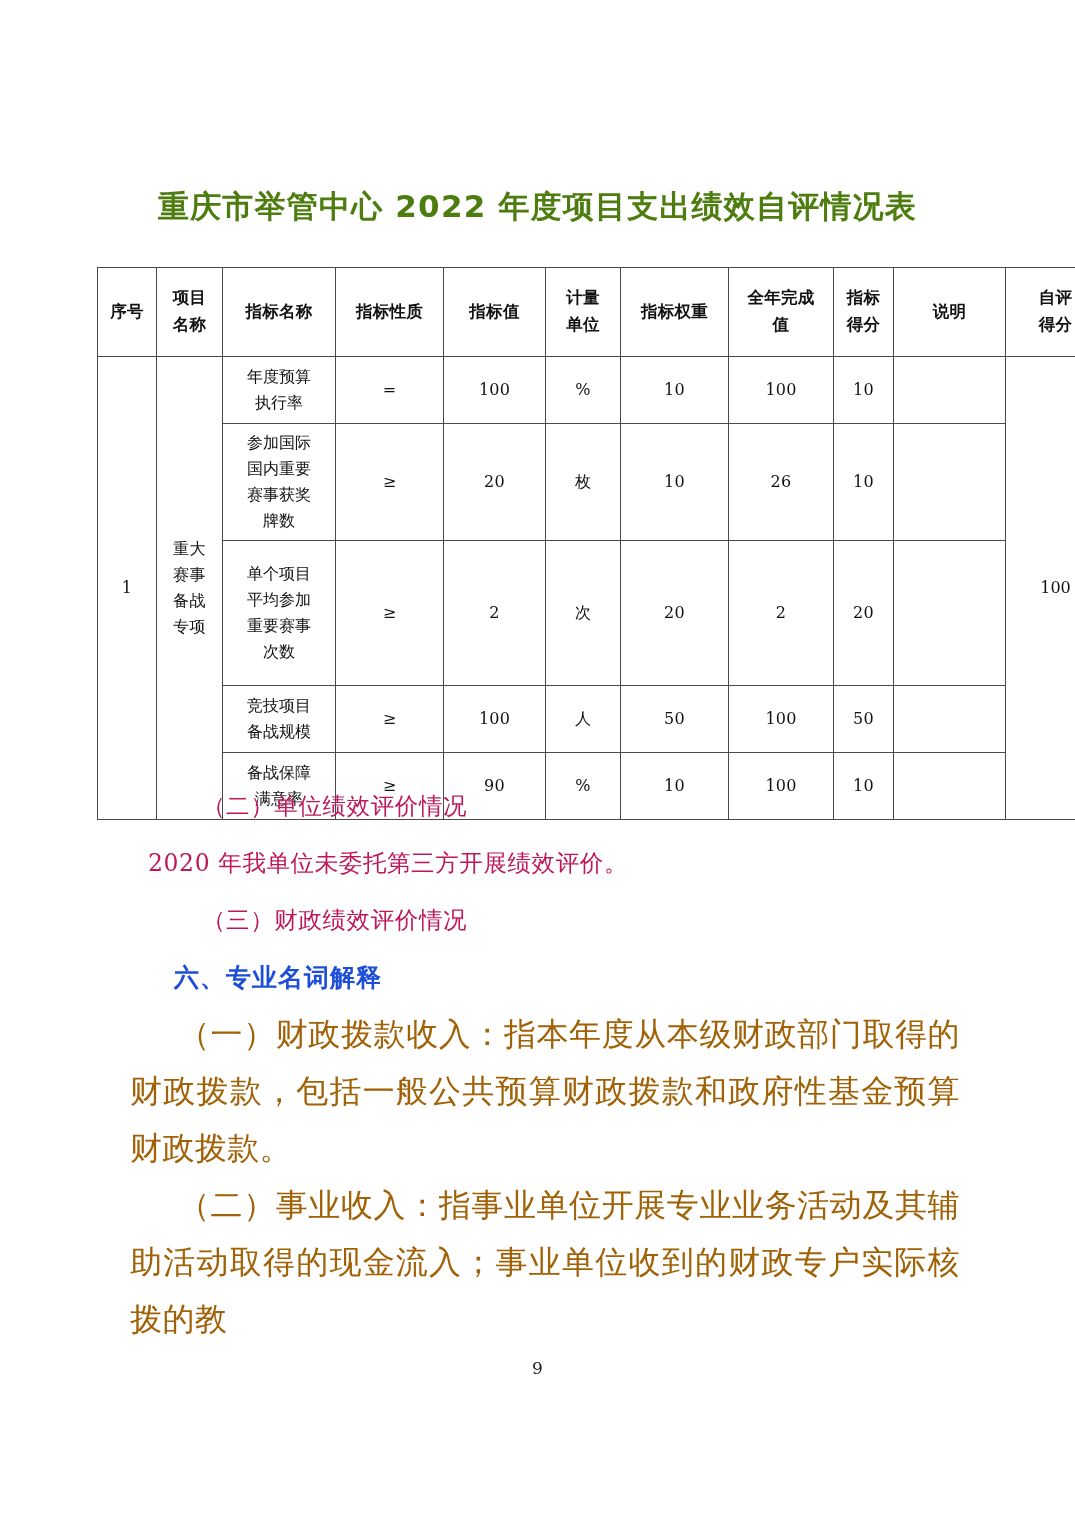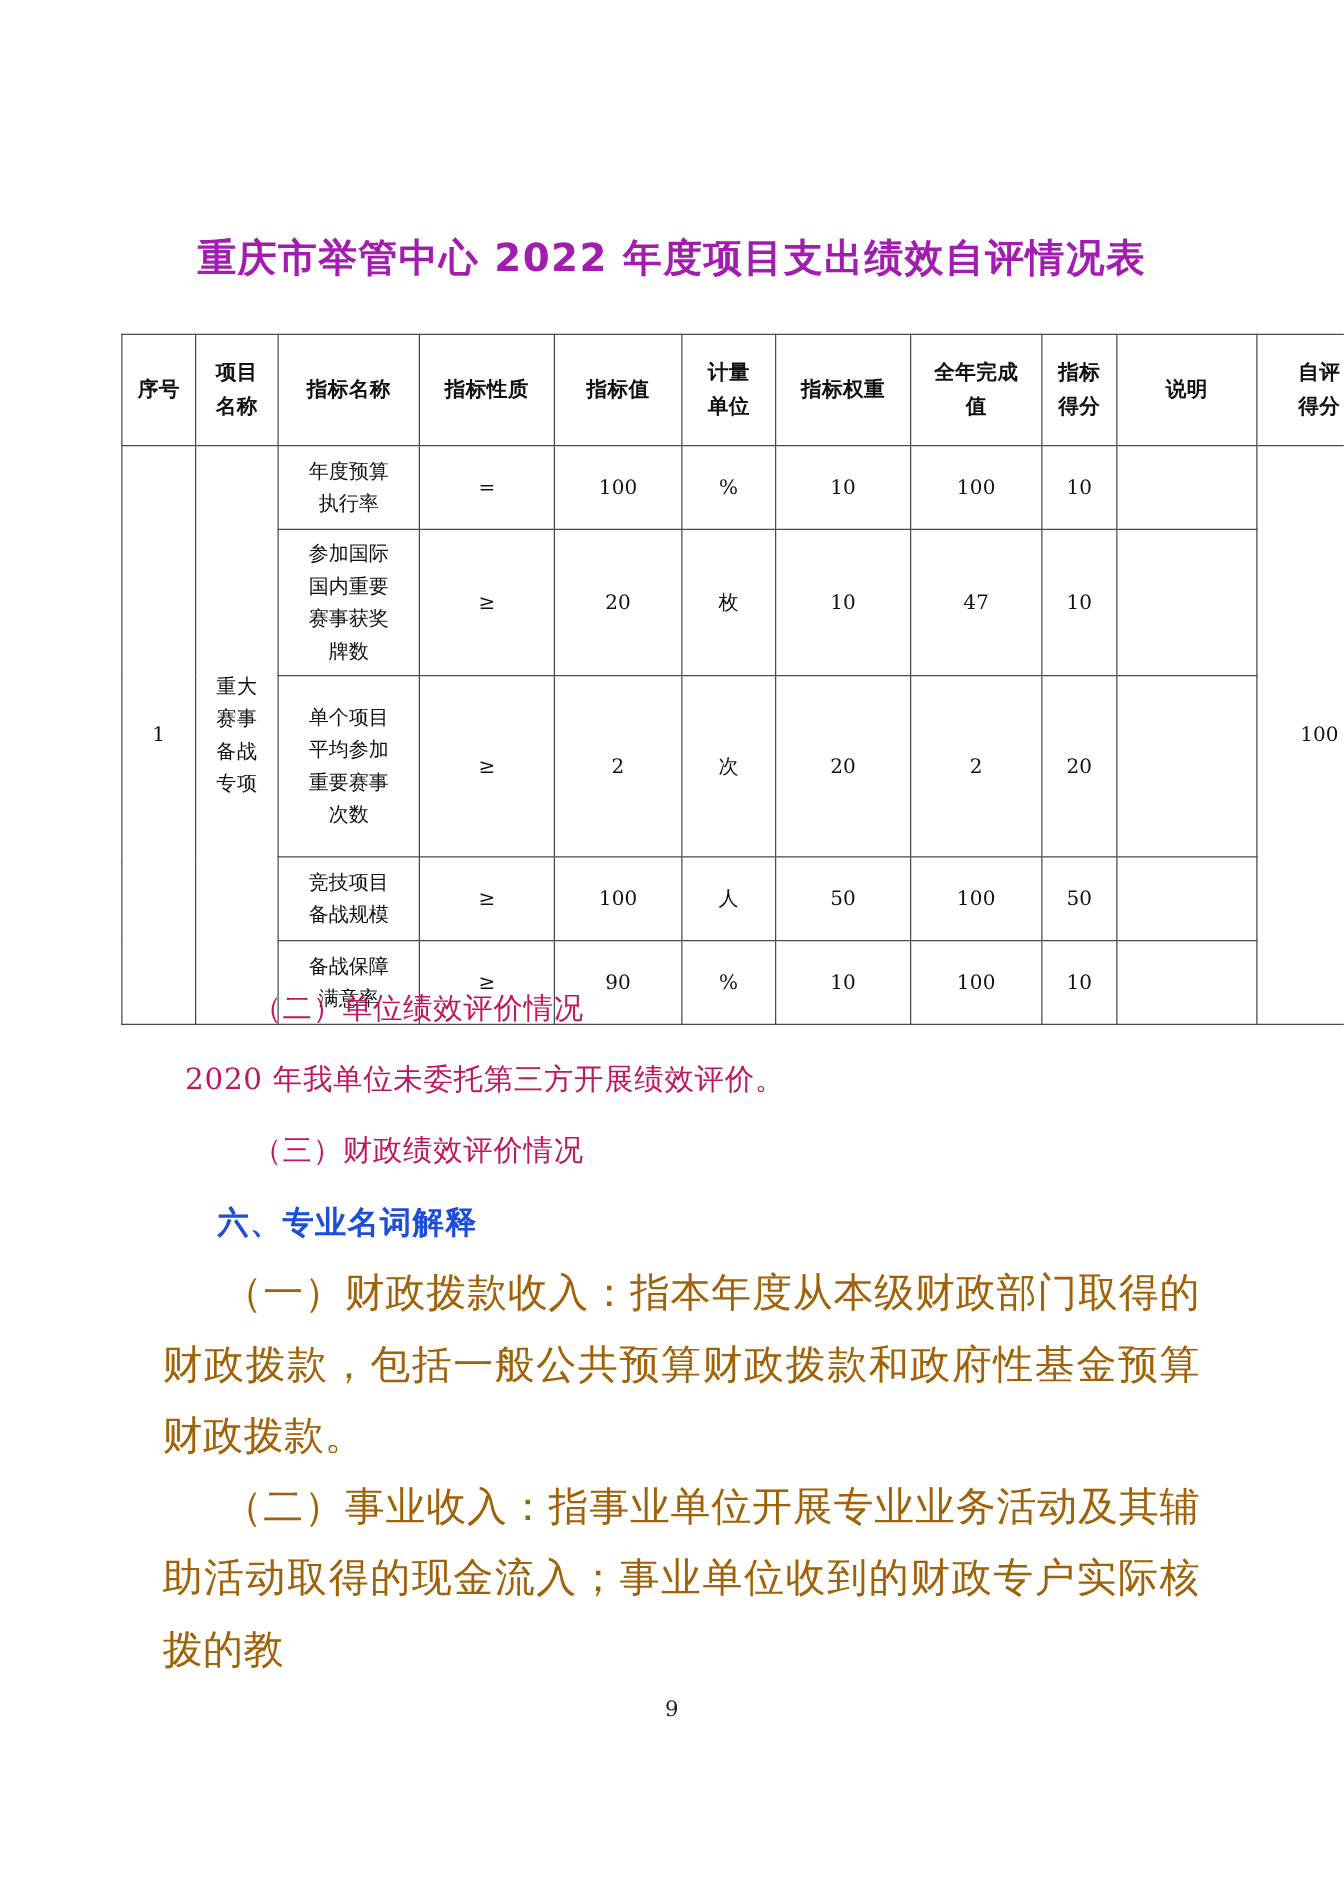--- a/index.html
+++ b/index.html
@@ -29,21 +29,21 @@
   .doc-title {
     position: absolute;
     left: 0;
     top: 186px;
     width: 1075px;
     text-align: center;
     font-family: "DejaVu Sans", "Liberation Sans", sans-serif;
     font-weight: bold;
     font-size: 31px;
     letter-spacing: 1.2px;
-    color: #a21caf;
+    color: #4d7c0f;
     white-space: nowrap;
   }
 
   
   .tbl-wrap {
     position: absolute;
     left: 97px;
     top: 267px;
     width: 908px;
   }
@@ -233,21 +233,21 @@
         <td class="vcell">
           <span>参加国际</span><br>
           <span>国内重要</span><br>
           <span>赛事获奖</span><br>
           <span>牌数</span>
         </td>
         <td class="sign">≥</td>
         <td class="num">20</td>
         <td class="num">枚</td>
         <td class="num">10</td>
-        <td class="num">47</td>
+        <td class="num">26</td>
         <td class="num">10</td>
         <td></td>
       </tr>
 
       <tr class="r3">
         <td class="vcell">
           <span>单个项目</span><br>
           <span>平均参加</span><br>
           <span>重要赛事</span><br>
           <span>次数</span>

